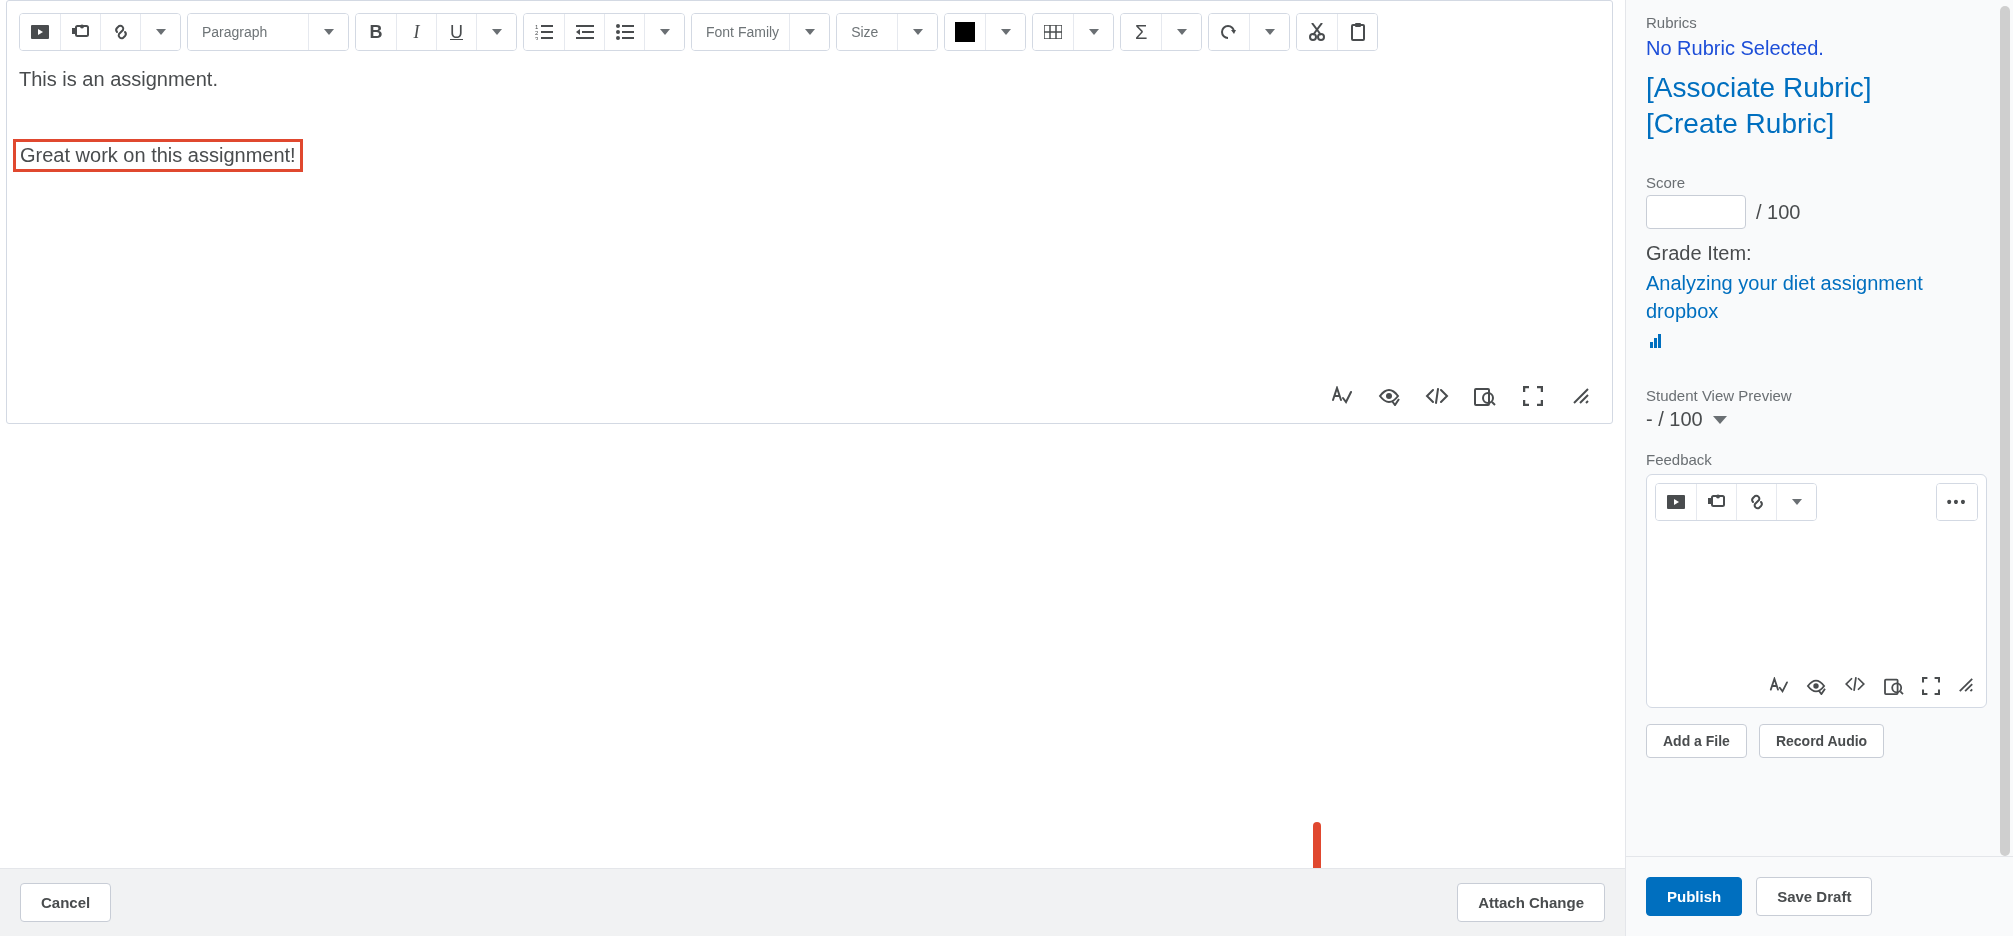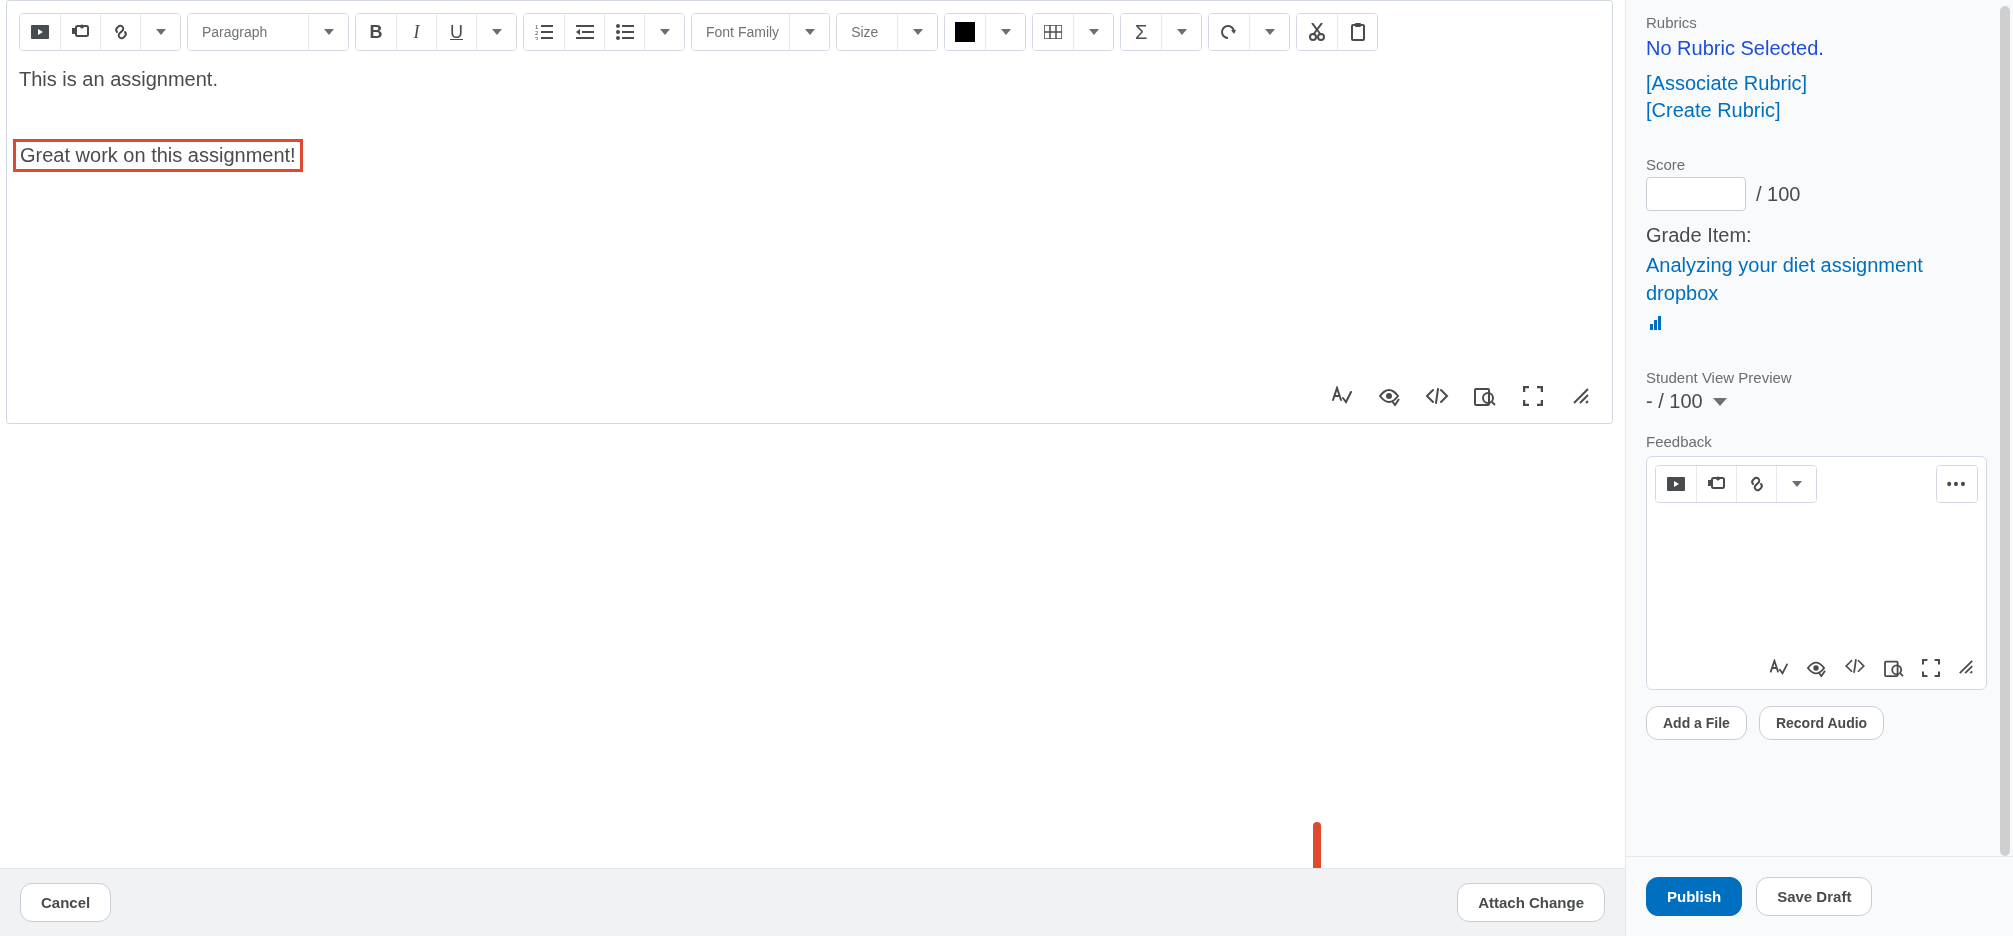--- a/index.html
+++ b/index.html
@@ -89,21 +89,21 @@
     height: 68px;
     background: #f1f2f3;
     border-top: 1px solid #e4e6ea;
     display:flex;
     align-items:center;
     padding: 0 20px;
   }
   .btn {
     border:1px solid #c8cdd6;
     background:#fff;
-    border-radius:12px;
+    border-radius:4px;
     padding: 10px 20px;
     font-size:15px;
     color:#494c4e;
     cursor:pointer;
     font-weight:600;
   }
   .btn.primary {
     background:#006fbf;
     border-color:#006fbf;
     color:#fff;
@@ -129,21 +129,21 @@
     gap:6px;
     position:relative;
   }
   .side-scroll {
     overflow-y:auto;
     flex:1;
     padding-right:6px;
   }
   .side-label { font-size:15px; color:#6a6f73; margin-top:4px; }
   .side-text { font-size:20px; color:#1d4ed8; margin: 6px 0 10px 0; }
-  .link { color:#006fbf; font-size:20px; text-decoration:none; display:inline-block; margin:2px 0; cursor:pointer;}
+  .link { color:#006fbf; font-size:28px; text-decoration:none; display:inline-block; margin:2px 0; cursor:pointer;}
   .score-row { display:flex; align-items:center; gap:10px; margin:4px 0 10px 0; font-size:20px;}
   .score-input {
     width: 100px; height:34px; border:1px solid #c8cdd6; border-radius:4px; background:#fff; font-size:18px; padding:0 8px;
   }
   .mini-icon { display:inline-flex; align-items:flex-end; gap:1px; margin-left:4px;}
   .mini-icon span{ width:3px; background:#006fbf; display:inline-block;}
   .sv-row { font-size:20px; display:flex; align-items:center; gap:10px; margin:4px 0 20px 0;}
   .chev { font-size:12px; color:#6a6f73; }
 
   .feedback-editor {

